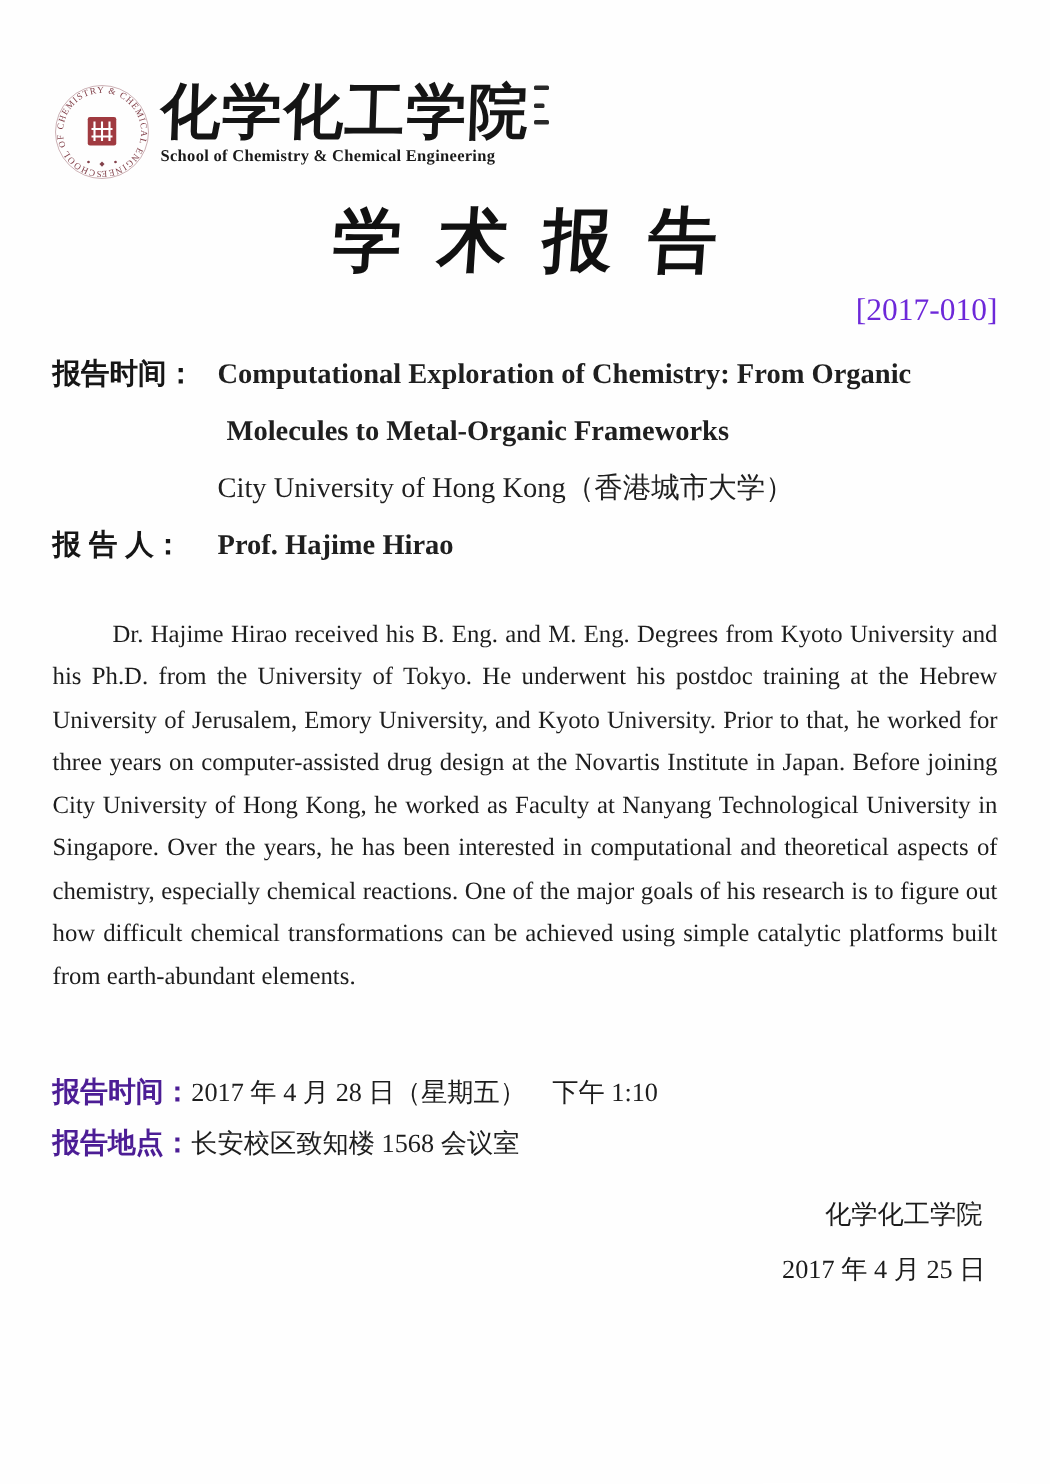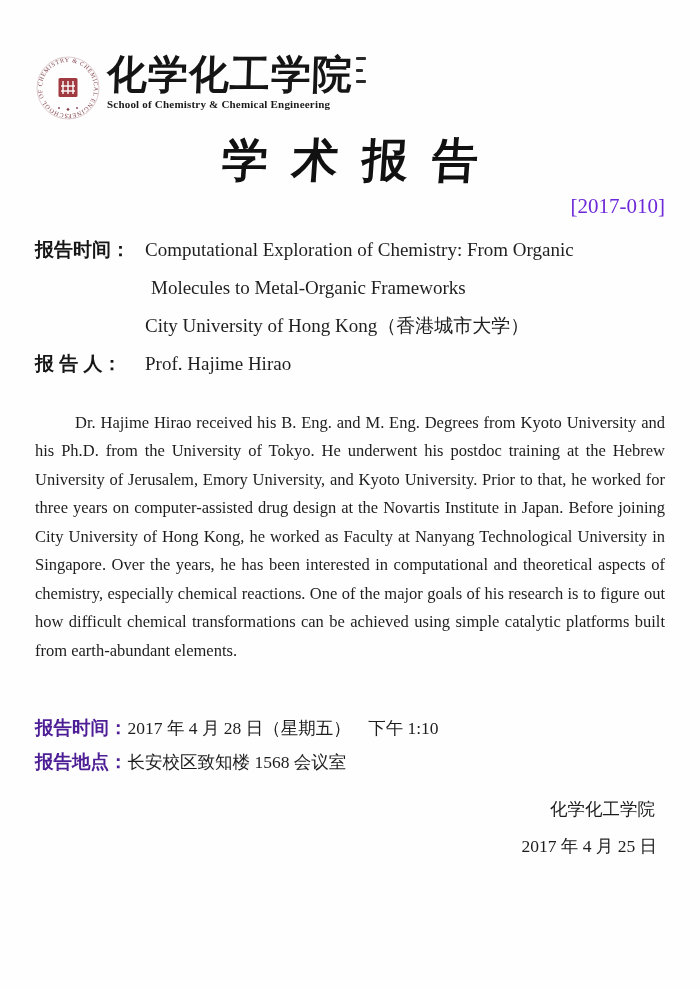--- a/index.html
+++ b/index.html
@@ -103,21 +103,21 @@
   }
   .cjk-label {
     font-family: "Liberation Sans", "DejaVu Sans", sans-serif;
     font-weight: bold;
     font-size: 19px;
     flex: 0 0 110px;
     white-space: pre;
     color: #161616;
   }
   .info-val { font-size: 19px; }
-  .bold-serif { font-weight: normal; }
+  .bold-serif { font-weight: bold; }
   .topic-line2 { padding-left: 6px; }
 
   
   .bio {
     margin: 26px 0 0 0;
     font-size: 16.5px;
     line-height: 28.5px;
     text-align: justify;
     text-indent: 40px;
     color: #1d1d1d;

